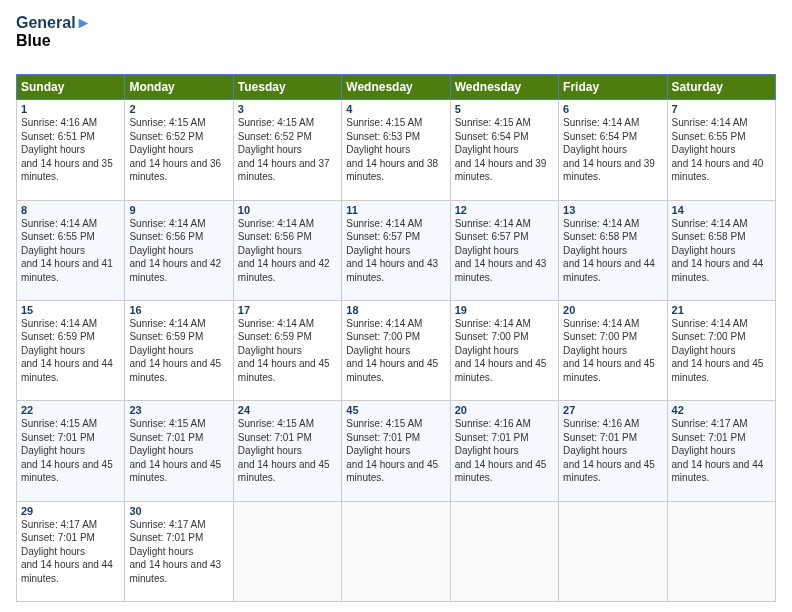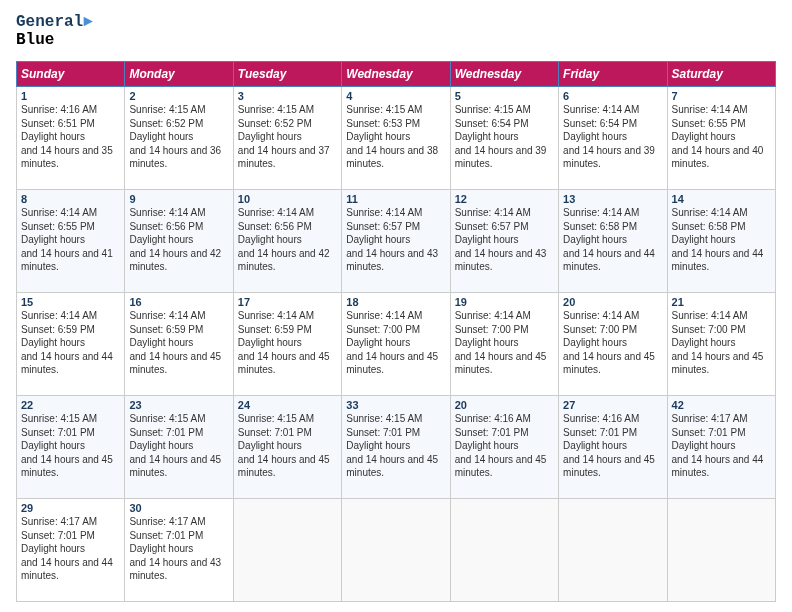--- a/index.html
+++ b/index.html
@@ -14,22 +14,21 @@
       width: 792px;
       height: 612px;
       padding: 14px 16px 10px 16px;
       display: flex;
       flex-direction: column;
     }
     .header {
       display: flex;
       justify-content: space-between;
       align-items: flex-start;
-      margin-bottom: 12px;
-      font-family: Liberation Mono, monospace;
+      margin-bottom: 25px;
     }
     .logo {
       display: flex;
       align-items: center;
     }
     .logo-text {
       font-size: 16px;
       font-weight: bold;
       color: #1a3a5c;
       line-height: 1.1;
@@ -51,22 +50,21 @@
       color: #333;
     }
     .calendar {
       flex: 1;
       border: 1px solid #ccc;
       border-collapse: collapse;
       width: 100%;
       table-layout: fixed;
     }
     .calendar thead tr {
-      background-color: #be185d;
-      font-style: italic;
+      background-color: #4d7c0f;
     }
     .calendar thead th {
       color: #fff;
       font-size: 12px;
       font-weight: bold;
       padding: 5px 4px;
       text-align: left;
       border: 1px solid #4a80c0;
     }
     .calendar tbody td {
@@ -153,21 +151,21 @@
           <td><span class="day-number">17</span><span class="day-info">Sunrise: 4:14 AM<br>Sunset: 6:59 PM<br>Daylight hours<br>and 14 hours and 45 minutes.</span></td>
           <td><span class="day-number">18</span><span class="day-info">Sunrise: 4:14 AM<br>Sunset: 7:00 PM<br>Daylight hours<br>and 14 hours and 45 minutes.</span></td>
           <td><span class="day-number">19</span><span class="day-info">Sunrise: 4:14 AM<br>Sunset: 7:00 PM<br>Daylight hours<br>and 14 hours and 45 minutes.</span></td>
           <td><span class="day-number">20</span><span class="day-info">Sunrise: 4:14 AM<br>Sunset: 7:00 PM<br>Daylight hours<br>and 14 hours and 45 minutes.</span></td>
           <td><span class="day-number">21</span><span class="day-info">Sunrise: 4:14 AM<br>Sunset: 7:00 PM<br>Daylight hours<br>and 14 hours and 45 minutes.</span></td>
         </tr>
         <tr>
           <td><span class="day-number">22</span><span class="day-info">Sunrise: 4:15 AM<br>Sunset: 7:01 PM<br>Daylight hours<br>and 14 hours and 45 minutes.</span></td>
           <td><span class="day-number">23</span><span class="day-info">Sunrise: 4:15 AM<br>Sunset: 7:01 PM<br>Daylight hours<br>and 14 hours and 45 minutes.</span></td>
           <td><span class="day-number">24</span><span class="day-info">Sunrise: 4:15 AM<br>Sunset: 7:01 PM<br>Daylight hours<br>and 14 hours and 45 minutes.</span></td>
-          <td><span class="day-number">33</span><span class="day-info">Sunrise: 4:15 AM<br>Sunset: 7:01 PM<br>Daylight hours<br>and 14 hours and 45 minutes.</span></td>
+          <td><span class="day-number">45</span><span class="day-info">Sunrise: 4:15 AM<br>Sunset: 7:01 PM<br>Daylight hours<br>and 14 hours and 45 minutes.</span></td>
           <td><span class="day-number">20</span><span class="day-info">Sunrise: 4:16 AM<br>Sunset: 7:01 PM<br>Daylight hours<br>and 14 hours and 45 minutes.</span></td>
           <td><span class="day-number">27</span><span class="day-info">Sunrise: 4:16 AM<br>Sunset: 7:01 PM<br>Daylight hours<br>and 14 hours and 45 minutes.</span></td>
           <td><span class="day-number">42</span><span class="day-info">Sunrise: 4:17 AM<br>Sunset: 7:01 PM<br>Daylight hours<br>and 14 hours and 44 minutes.</span></td>
         </tr>
         <tr>
           <td><span class="day-number">29</span><span class="day-info">Sunrise: 4:17 AM<br>Sunset: 7:01 PM<br>Daylight hours<br>and 14 hours and 44 minutes.</span></td>
           <td><span class="day-number">30</span><span class="day-info">Sunrise: 4:17 AM<br>Sunset: 7:01 PM<br>Daylight hours<br>and 14 hours and 43 minutes.</span></td>
           <td class="empty-cell"></td>
           <td class="empty-cell"></td>
           <td class="empty-cell"></td>

